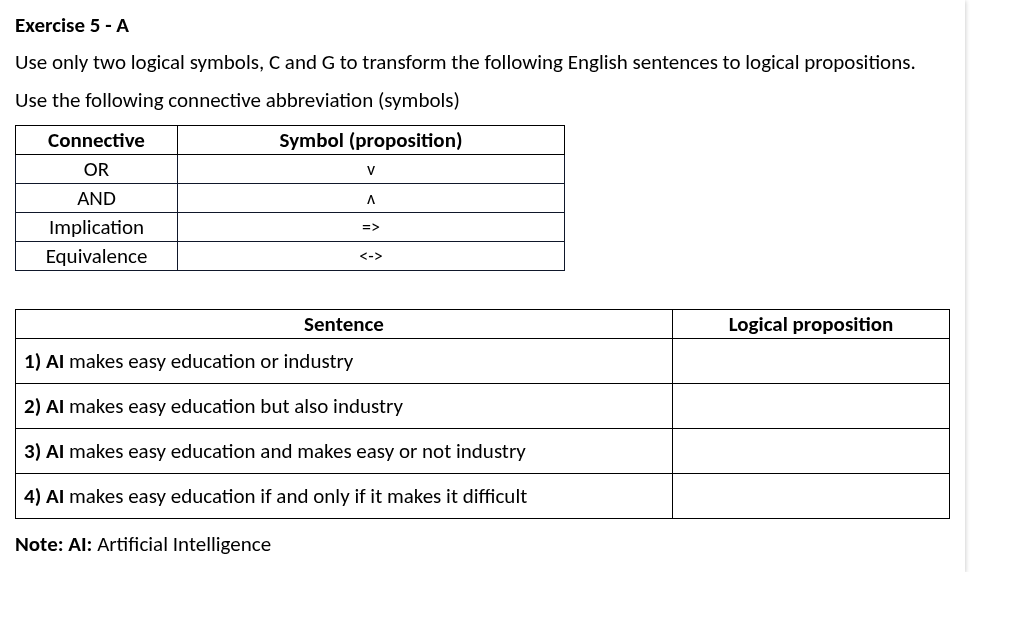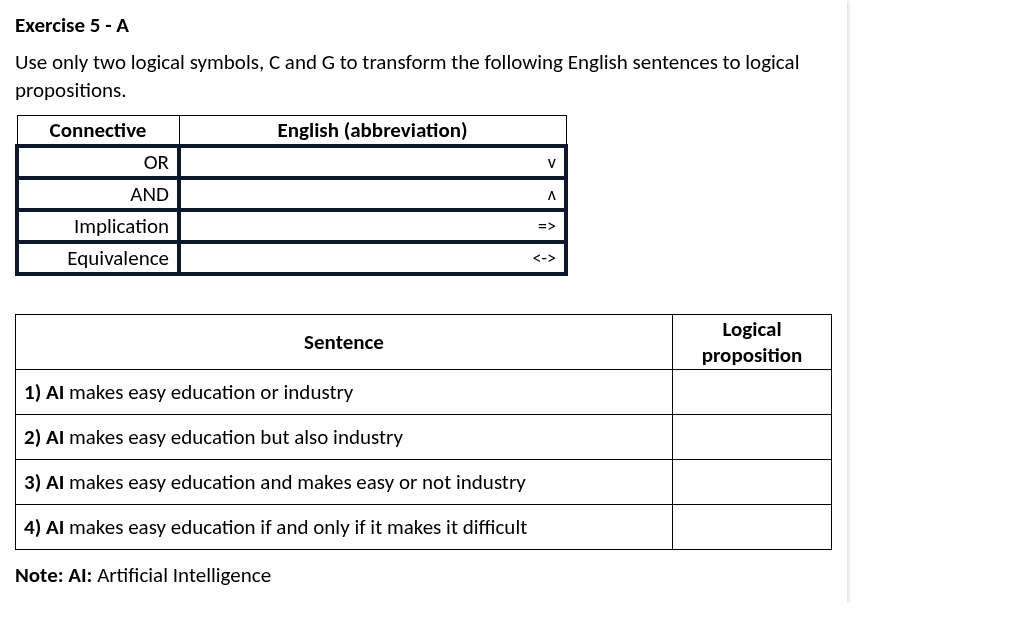--- a/index.html
+++ b/index.html
@@ -4,21 +4,21 @@
   <style>
     body {
       margin: 0;
       padding: 0;
       background: #ffffff;
       font-family: Calibri, Arial, sans-serif;
       font-size: 21px;
       color: #000000;
     }
     .page {
-      width: 847px;
+      width: 965px;
       padding: 12px 15px 15px 15px;
       box-shadow: 1px 1px 4px rgba(0,0,0,0.18);
       background: #ffffff;
       position: relative;
       box-sizing: border-box;
     }
     .title {
       font-weight: bold;
       margin-bottom: 10px;
     }
@@ -31,23 +31,23 @@
       margin-top: 0;
       margin-bottom: 38px;
     }
     .table-connectives th {
       border: 1px solid #000;
       padding: 1px 8px;
       font-weight: bold;
       text-align: center;
     }
     .table-connectives td {
-      border: 4px solid #0f172a;
+      border: 1px solid #0f172a;
       padding: 1px 8px;
-      text-align: right;
+      text-align: center;
     }
     .table-connectives .col-conn {
       width: 145px;
     }
     .table-connectives .col-sym {
       width: 370px;
     }
     .table-connectives .sym-cell {
       font-size: 18px;
     }
@@ -85,26 +85,27 @@
   </style>
 </head>
 <body>
 
 <div class="page">
 
   <div class="title">Exercise 5 - A</div>
 
   <div class="para">Use only two logical symbols, C and G to transform the following English sentences to logical propositions.</div>
 
+  <div class="para">Use the following connective abbreviation (symbols)</div>
 
   <table class="table-connectives">
     <thead>
       <tr>
         <th class="col-conn">Connective</th>
-        <th class="col-sym">English (abbreviation)</th>
+        <th class="col-sym">Symbol (proposition)</th>
       </tr>
     </thead>
     <tbody>
       <tr>
         <td>OR</td>
         <td class="sym-cell">v</td>
       </tr>
       <tr>
         <td>AND</td>
         <td class="sym-cell">ʌ</td>

